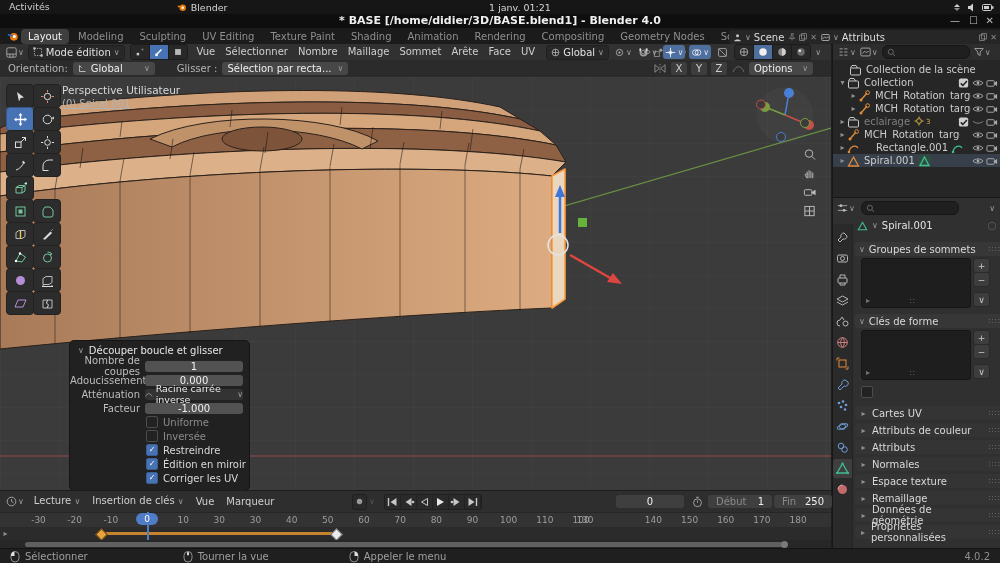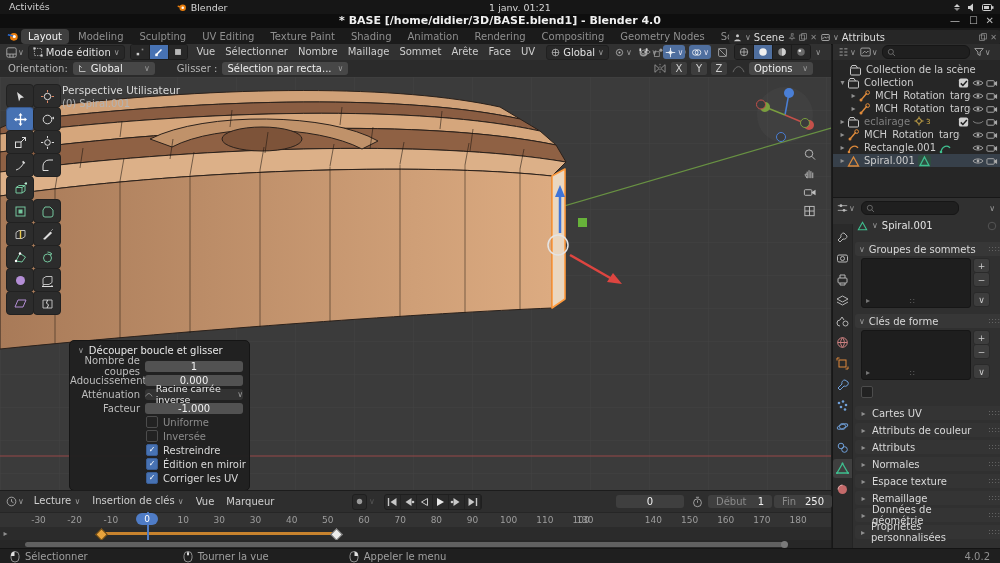--- a/index.html
+++ b/index.html
@@ -33,21 +33,21 @@
   .segbtn.active{background:#4772b3;}
   .iconbtn{display:flex;align-items:center;justify-content:center;gap:1px;height:14px;padding:0 2px;border-radius:3px;}
   .iconbtn.blue{background:#4f6f9f;}
   
   .tool-btn{position:absolute;width:26px;height:22px;background:#2c2c2c;border:1px solid #212121;border-radius:4px;
             display:flex;align-items:center;justify-content:center;}
   .tool-btn.active{background:#4772b3;border-color:#38588c;}
   
   #viewport{left:0;top:77px;width:831px;height:413px;background:#3b3b3b;overflow:hidden;}
   #vp-label{left:62px;top:7px;color:#d8d8d8;font-size:10.5px;}
-  #vp-object{left:62px;top:21px;color:#b4b4b4;font-size:10px;}
+  #vp-object{left:62px;top:21px;color:#b4b4b4;font-size:10px;text-decoration:underline;}
   
   #oppanel{left:69px;top:263px;width:179px;height:149px;background:rgba(32,32,32,.96);border:1px solid #151515;border-radius:5px;}
   #oppanel .hdr{padding:4px 8px 3px;color:#e6e6e6;}
   .op-row{display:flex;align-items:center;height:14px;margin:0 6px 0 0;}
   .op-label{width:70px;text-align:right;color:#bdbdbd;padding-right:5px;}
   .op-field{flex:1;height:11px;border-radius:3px;background:#525252;color:#f0f0f0;text-align:center;line-height:11px;}
   .op-drop{flex:1;height:11px;border-radius:3px;background:#333;color:#e8e8e8;display:flex;align-items:center;justify-content:center;gap:3px;line-height:11px;font-size:9.5px;}
   .op-check{display:flex;align-items:center;height:14px;margin-left:76px;gap:5px;}
   .cb{width:10px;height:10px;border-radius:2px;background:#222;border:1px solid #4c4c4c;display:flex;align-items:center;justify-content:center;color:#fff;font-size:8px;line-height:10px;}
   .cb.on{background:#4772b3;border-color:#3a5d94;}
@@ -933,21 +933,21 @@
           </span>
         </span>
       </div>
       <div class="ol-row" style="top:81px">
         <span style="width:5px"></span>
         <span class="exp">▸</span>
         <svg width="13" height="12" viewBox="0 0 13 12">
           <path d="M2 10C3 4 9 2.5 11 6" fill="none" stroke="#de8a3b" stroke-width="1.3"></path>
           <circle cx="2" cy="10" r="1.3" fill="#de8a3b"></circle>
         </svg>
-        <span class="ol-label" style="margin-left:4px;max-width:78px">Rectangle.001</span>
+        <span class="ol-label" style="margin-left:16px;max-width:78px">Rectangle.001</span>
         <span style="margin-left:3px">
           <svg width="13" height="12" viewBox="0 0 13 12">
             <path d="M2 10C3 4 9 2.5 11 6" fill="none" stroke="#3fbf8f" stroke-width="1.3"></path>
             <circle cx="2" cy="10" r="1.3" fill="#3fbf8f"></circle>
           </svg>
         </span>
         <span class="ol-right">
           <span>
             <svg width="12" height="12" viewBox="0 0 13 12">
               <path d="M1 6C3.3 3 9.7 3 12 6C9.7 9 3.3 9 1 6z" fill="none" stroke="#ababab"></path>

